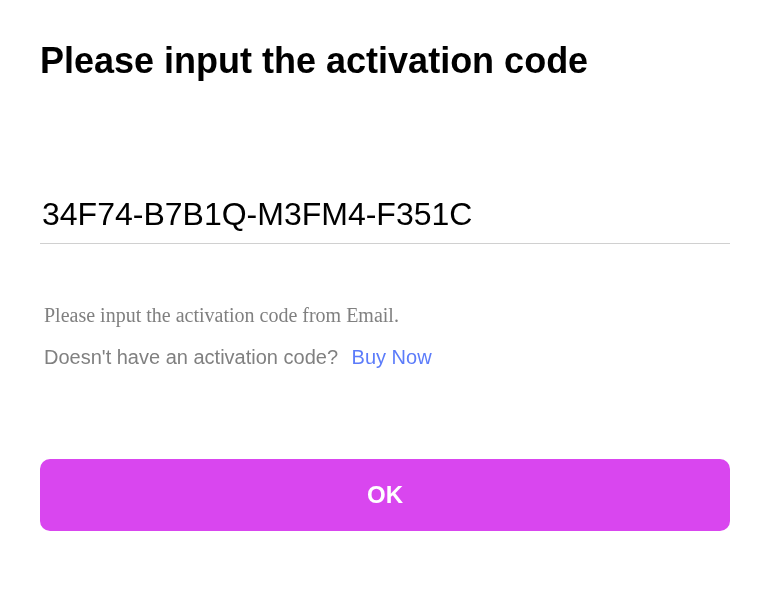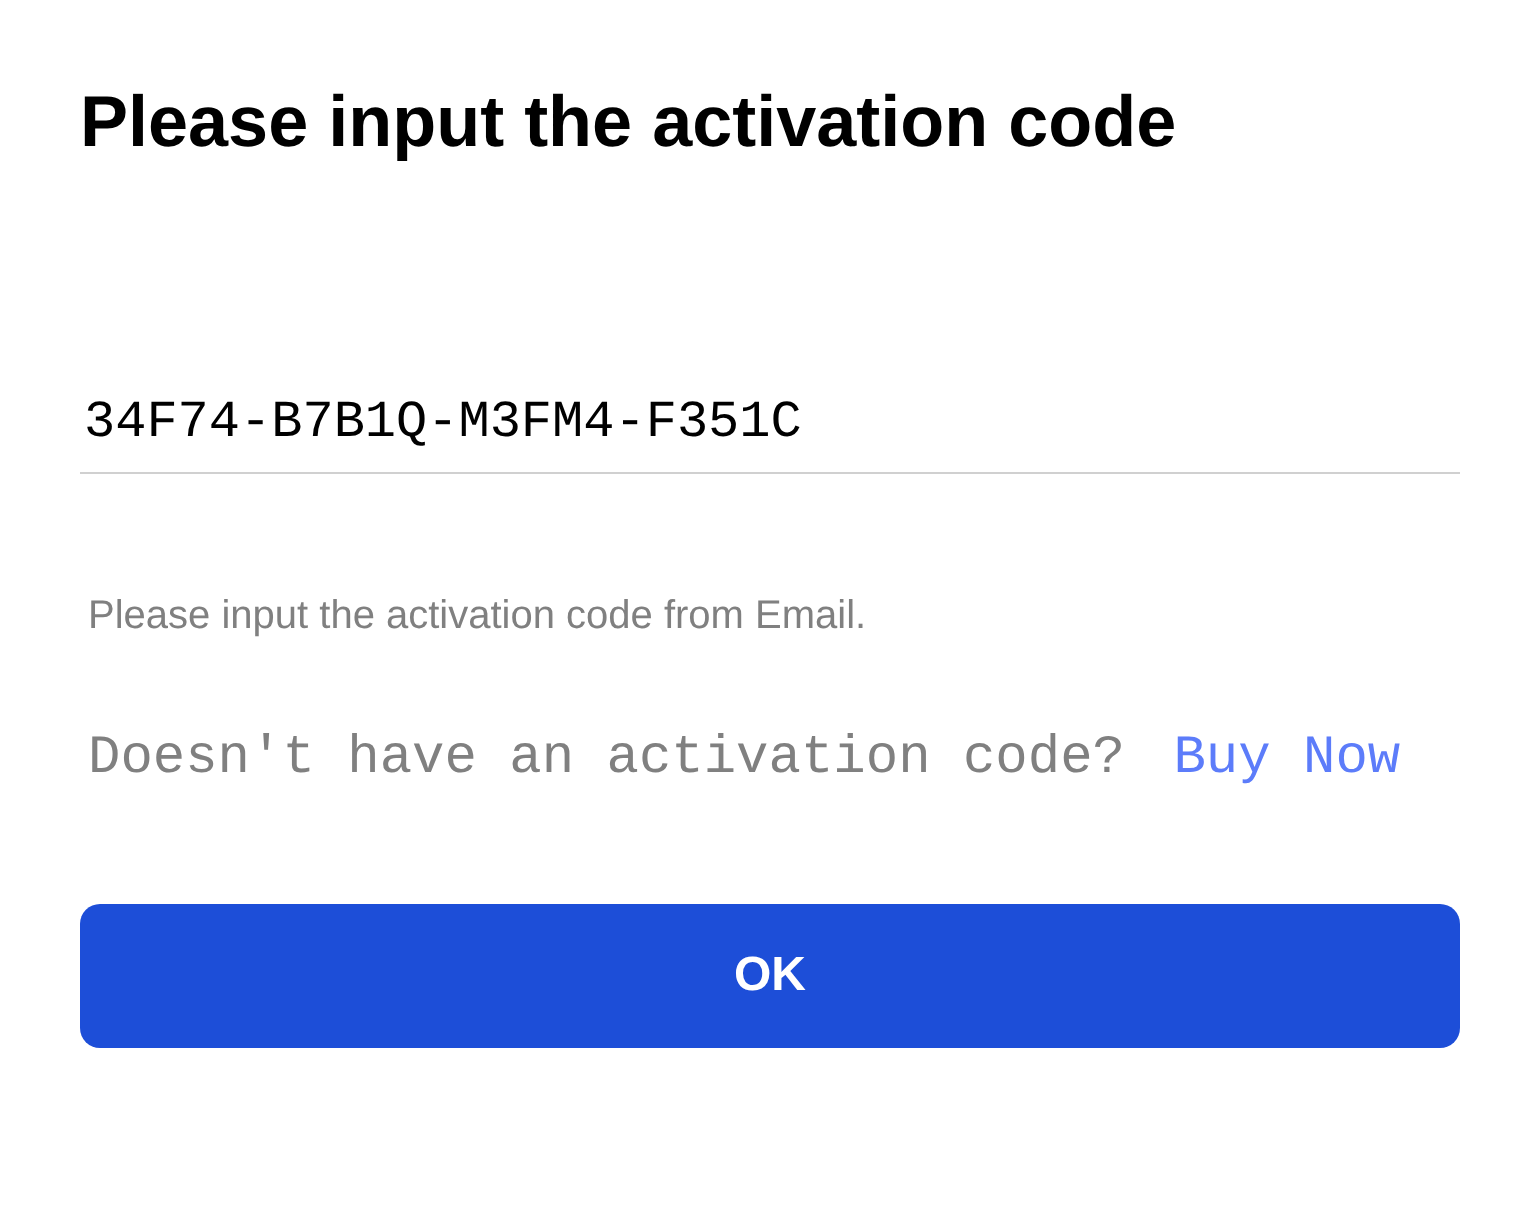--- a/index.html
+++ b/index.html
@@ -21,48 +21,48 @@
       margin-bottom: 110px;
     }
     .input-wrapper {
       position: relative;
       margin-bottom: 60px;
     }
     .code-input {
       width: 100%;
       border: none;
       border-bottom: 1px solid #d0d0d0;
-      font-size: 26px;
-      font-family: Liberation Mono, monospace;
+      font-size: 32px;
+      font-family: Liberation Sans, sans-serif;
       color: #000000;
       padding: 4px 2px 10px 2px;
       outline: none;
       background: transparent;
     }
     .helper-text {
       font-size: 20px;
       color: #808080;
-      margin-bottom: 45px;
+      margin-bottom: 19px;
       padding-left: 4px;
+      font-family: Liberation Serif, serif;
     }
     .buy-row {
-      font-size: 27px;
+      font-size: 20px;
       color: #808080;
       padding-left: 4px;
-      margin-bottom: 57px;
-      font-family: Liberation Mono, monospace;
+      margin-bottom: 90px;
     }
     .buy-link {
       color: #5c7cfa;
       cursor: pointer;
       margin-left: 8px;
     }
     .ok-button {
       width: 100%;
-      background: #1d4ed8;
+      background: #d946ef;
       color: #ffffff;
       border: none;
       border-radius: 10px;
       font-size: 24px;
       font-weight: 700;
       padding: 22px 0;
       cursor: pointer;
       font-family: "Segoe UI", Arial, sans-serif;
     }
   </style>

